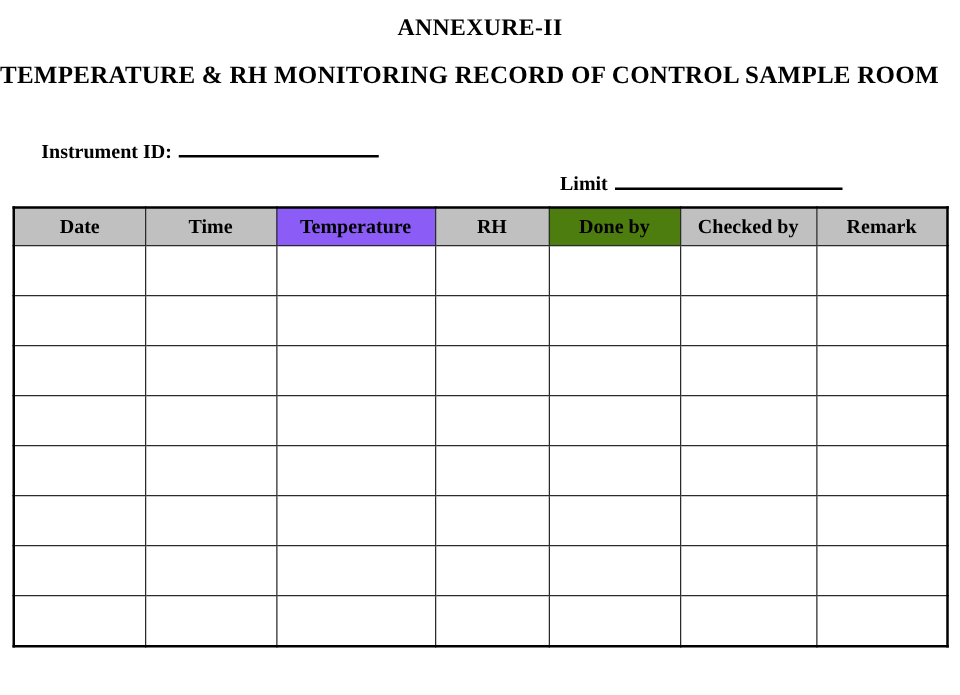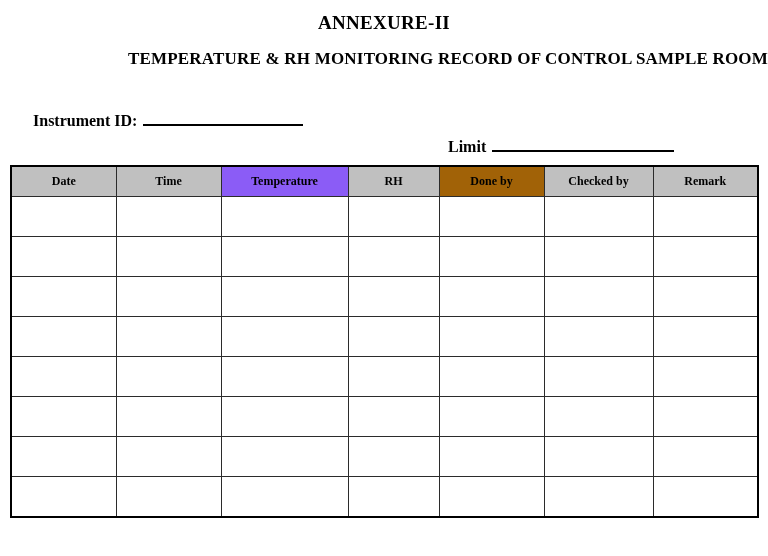--- a/index.html
+++ b/index.html
@@ -24,23 +24,23 @@
     text-align: center;
     font-weight: bold;
     font-size: 19px;
     letter-spacing: 0.3px;
   }
   .doc-title {
     position: absolute;
     top: 49px;
     left: 0;
     width: 100%;
-    text-align: right;
-    font-weight: bold;
-    font-size: 17px;
+    text-align: left;
+    font-weight: bold;
+    font-size: 20px;
     letter-spacing: 0.2px;
     white-space: nowrap;
   }
   .fields {
     position: absolute;
     top: 109px;
     left: 0;
     width: 100%;
     height: 24px;
     font-weight: bold;
@@ -69,21 +69,21 @@
     border: 2px solid #000000;
   }
   table.record th,
   table.record td {
     border: 1px solid #2b2b2b;
     padding: 0;
   }
   table.record th {
     background: #c0c0c0;
     height: 29px;
-    font-size: 12px;
+    font-size: 16px;
     font-weight: bold;
     text-align: center;
     vertical-align: middle;
   }
   table.record td {
     height: 39px;
     background: #ffffff;
   }
   col.c0 { width: 105px; }
   col.c1 { width: 105px; }
@@ -120,21 +120,21 @@
       <col class="c4">
         <col class="c5">
         <col class="c6">
     </colgroup>
     <thead>
       <tr>
         <th style="background: rgb(192, 192, 192);">Date</th>
         <th style="background: rgb(192, 192, 192);">Time</th>
         <th style="background: #8b5cf6;">Temperature</th>
         <th style="background: rgb(192, 192, 192);">RH</th>
-        <th style="background: #a16207;">Done by</th>
+        <th style="background: #4d7c0f;">Done by</th>
         <th style="background: rgb(192, 192, 192);">Checked by</th>
         <th style="background: rgb(192, 192, 192);">Remark</th>
       </tr>
     </thead>
     <tbody>
         <tr>
           <td></td>
           <td></td>
           <td></td>
           <td></td>

